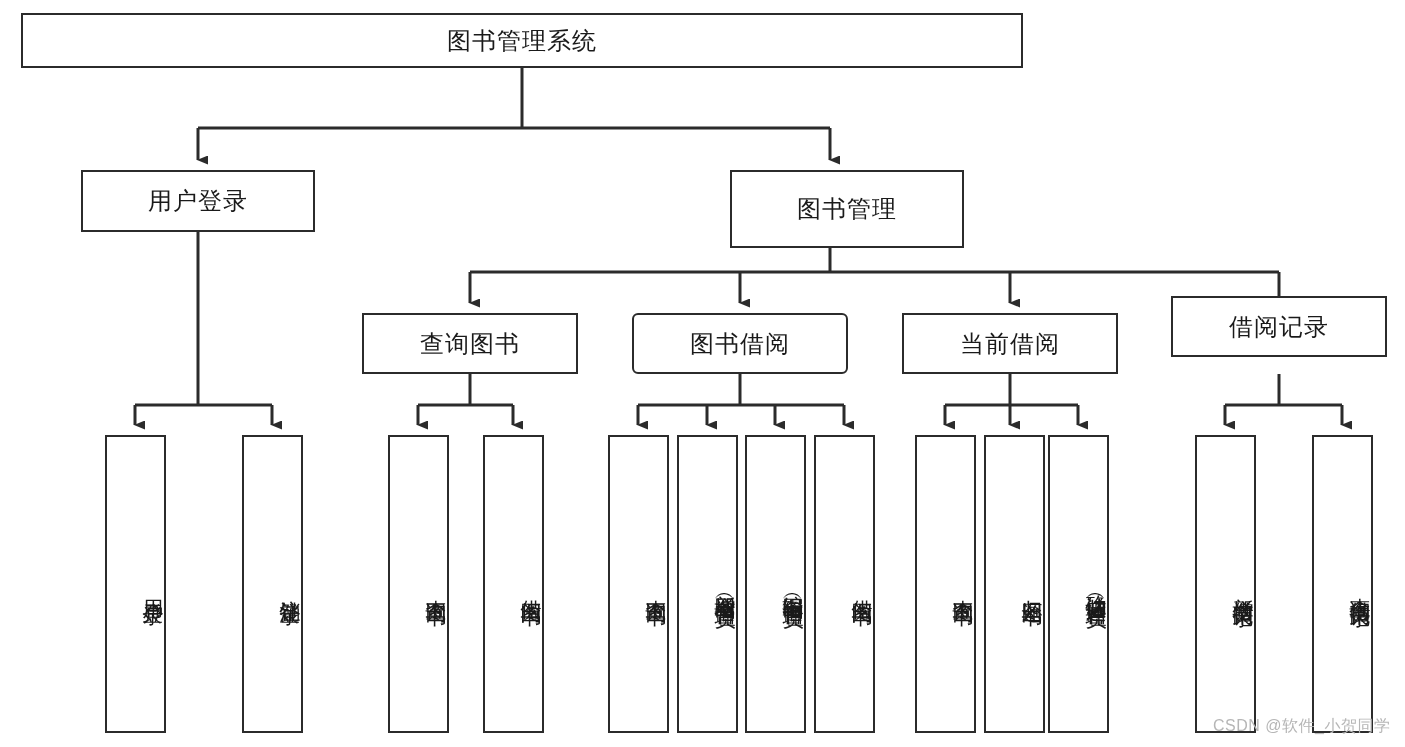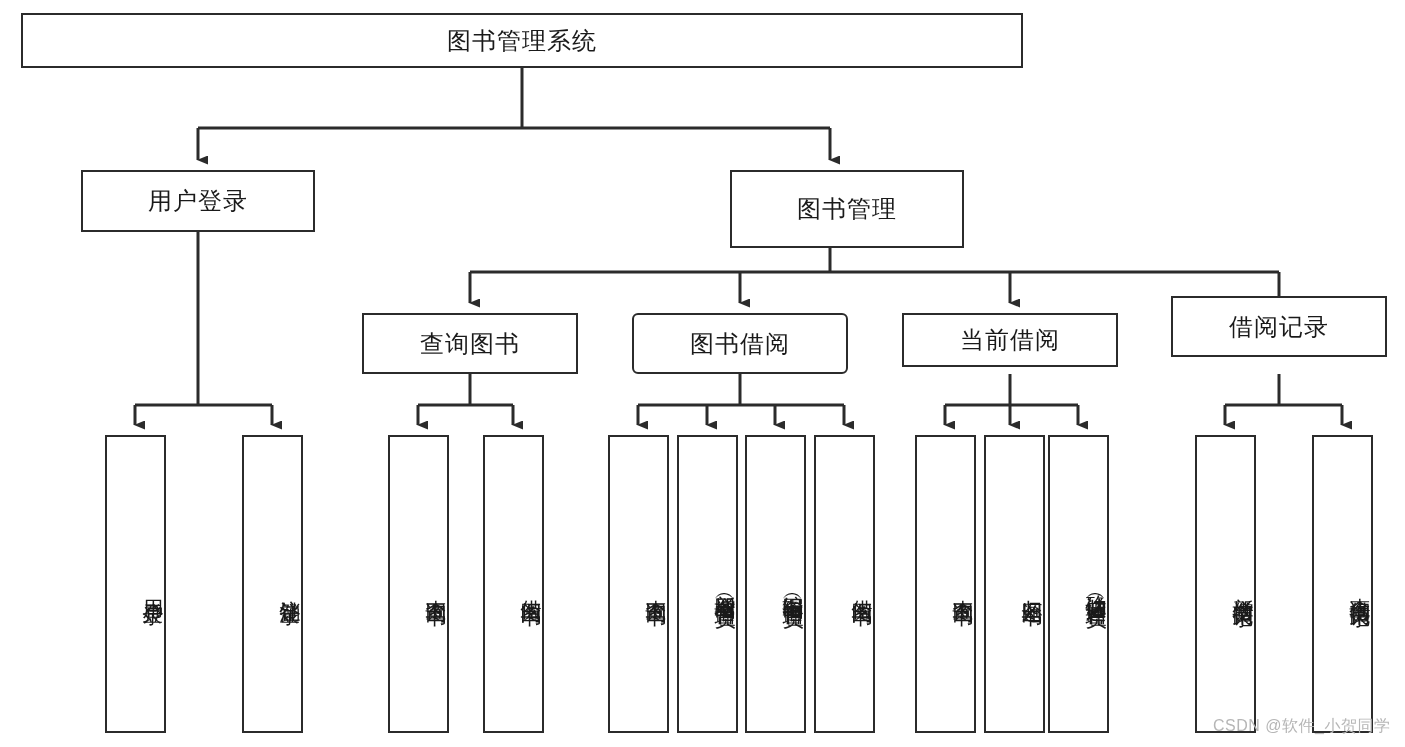--- a/index.html
+++ b/index.html
@@ -129,21 +129,21 @@
   <div class="node h" style="left:730px; top:170px; width:234px; height:78px;">
     <span>图书管理</span>
   </div>
 
   <div class="node h" style="left:362px; top:313px; width:216px; height:61px;">
     <span>查询图书</span>
   </div>
   <div class="node h" style="left:632px; top:313px; width:216px; height:61px;border-radius:6px;">
     <span>图书借阅</span>
   </div>
-  <div class="node h" style="left:902px; top:313px; width:216px; height:54px;">
+  <div class="node h" style="left:902px; top:313px; width:216px; height:61px;">
     <span>当前借阅</span>
   </div>
   <div class="node h" style="left:1171px; top:296px; width:216px; height:61px;">
     <span>借阅记录</span>
   </div>
 
   <div class="node v" style="left:105px; top:435px; width:61px; height:298px;">
     <span class="vtxt">用户登录</span>
   </div>
   <div class="node v" style="left:242px; top:435px; width:61px; height:298px;">

